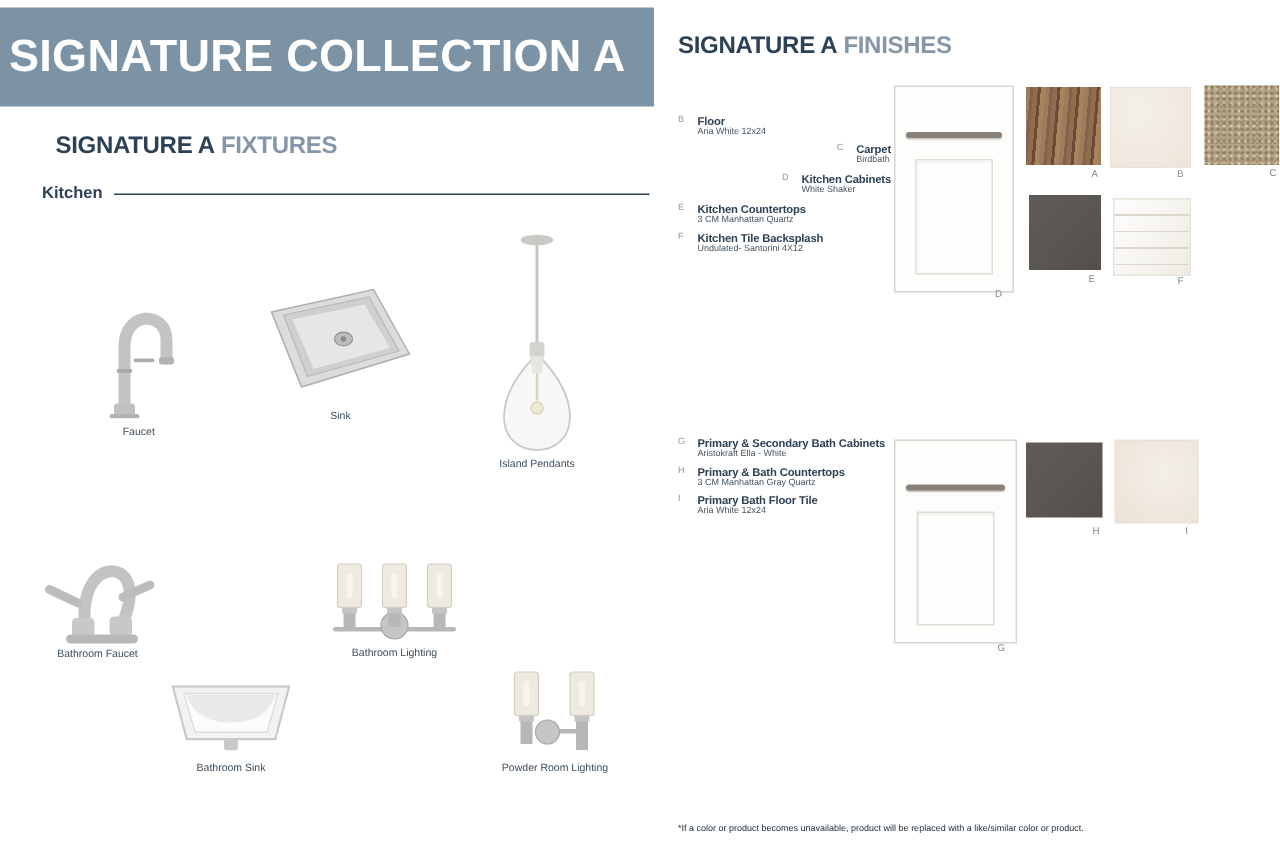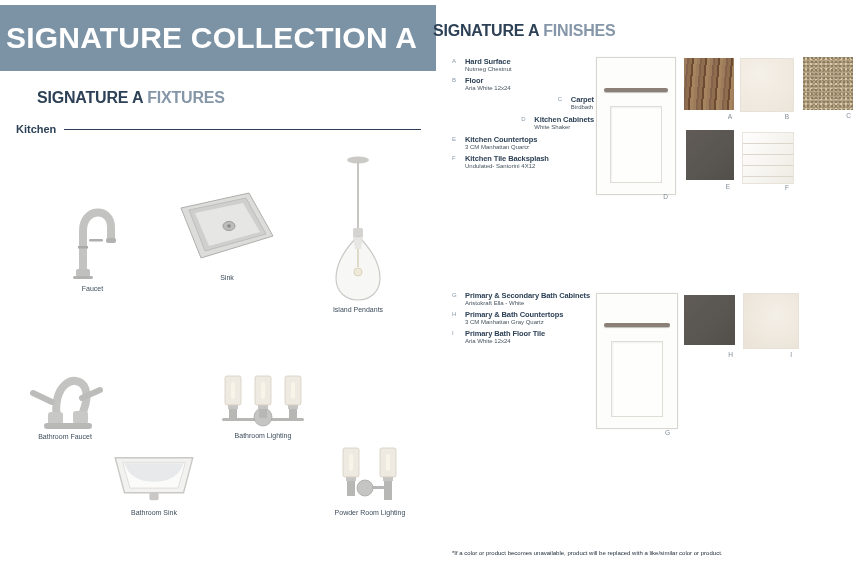--- a/index.html
+++ b/index.html
@@ -19,21 +19,21 @@
   }
   
   .col-heading{
     position:absolute; margin:0; font-size:16px; font-weight:bold;
     letter-spacing:-0.2px; white-space:nowrap;
   }
   .col-heading .dark{color:var(--heading-dark,#2d4156);}
   .col-heading .accent{color:var(--heading-accent,#8496a8); margin-left:4px;}
   
   .sec-head{
-    position:absolute; left:16px; width:405px;
+    position:absolute; left:28px; width:405px;
     display:flex; align-items:center;
   }
   .sec-head span{
     font-size:11px; font-weight:bold; color:var(--heading-dark,#2d4156);
     white-space:nowrap;
   }
   .sec-head .rule{
     flex:1; height:1px; background:var(--rule,#2d4156); margin-left:8px;
   }
   
@@ -223,31 +223,24 @@
       <rect x="5" y="2" width="16" height="29" rx="2"></rect>
         <rect x="42" y="2" width="16" height="29" rx="2"></rect>
     </g>
     <g fill="#f8f4e8">
       <rect x="11" y="8" width="4" height="17" rx="2"></rect>
         <rect x="48" y="8" width="4" height="17" rx="2"></rect>
     </g>
   </svg>
   <div class="fig-label" style="left:320px; top:509px; width:100px;">Powder Room Lighting</div>
 
-  <h2 class="col-heading" style="left:433px; top:22px;">
+  <h2 class="col-heading" style="left:452px; top:22px;">
     <span class="dark">SIGNATURE A</span><span class="accent">FINISHES</span>
   </h2>
 
-  <div class="fin-item" style="top:57px;">
-    <span class="fin-letter">A</span>
-    <span class="fin-text">
-        <b class="fin-title">Hard Surface</b>
-        <span class="fin-detail">Nutmeg Chestnut</span>
-      </span>
-  </div>
   <div class="fin-item" style="top:76px;">
     <span class="fin-letter">B</span>
     <span class="fin-text">
         <b class="fin-title">Floor</b>
         <span class="fin-detail">Aria White 12x24</span>
       </span>
   </div>
   <div class="fin-item" style="top:95px;justify-content:flex-end;">
     <span class="fin-letter">C</span>
     <span class="fin-text">

